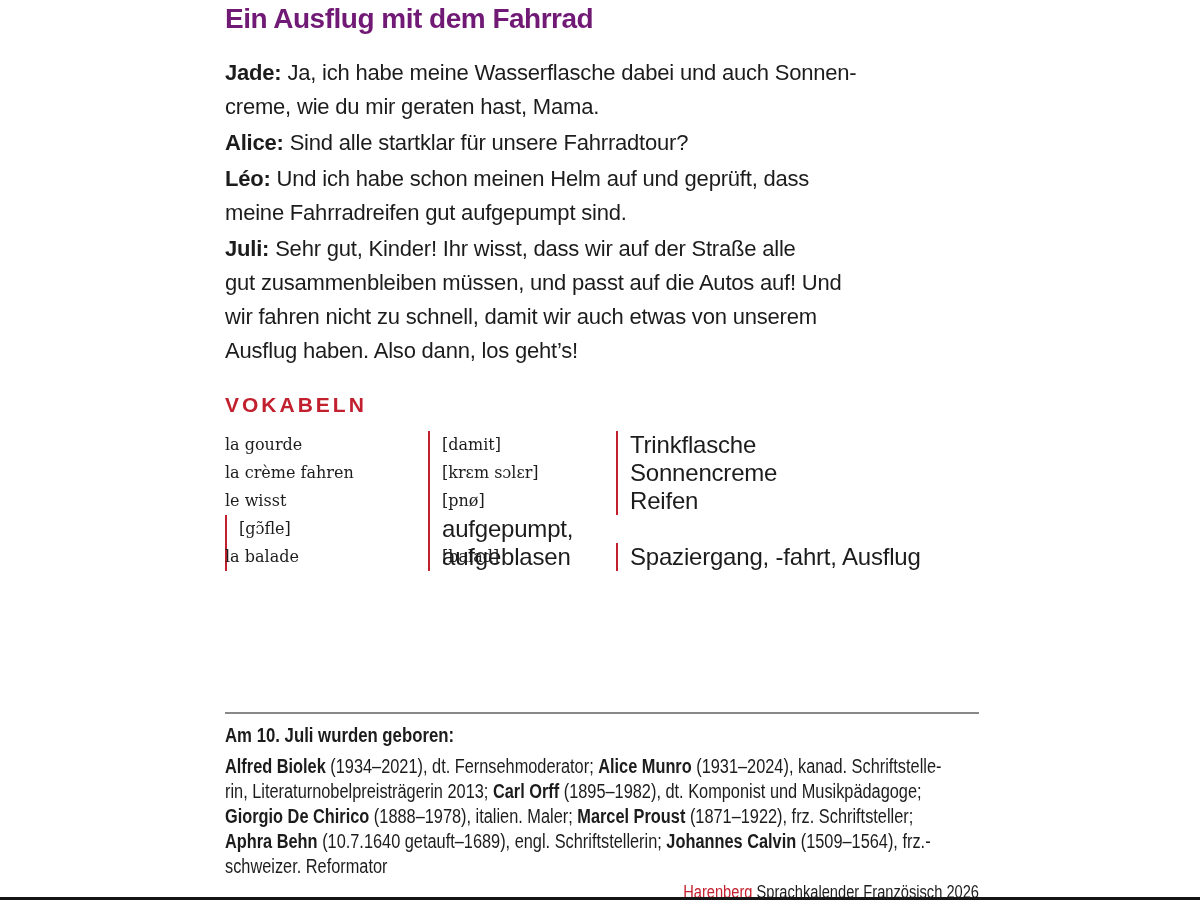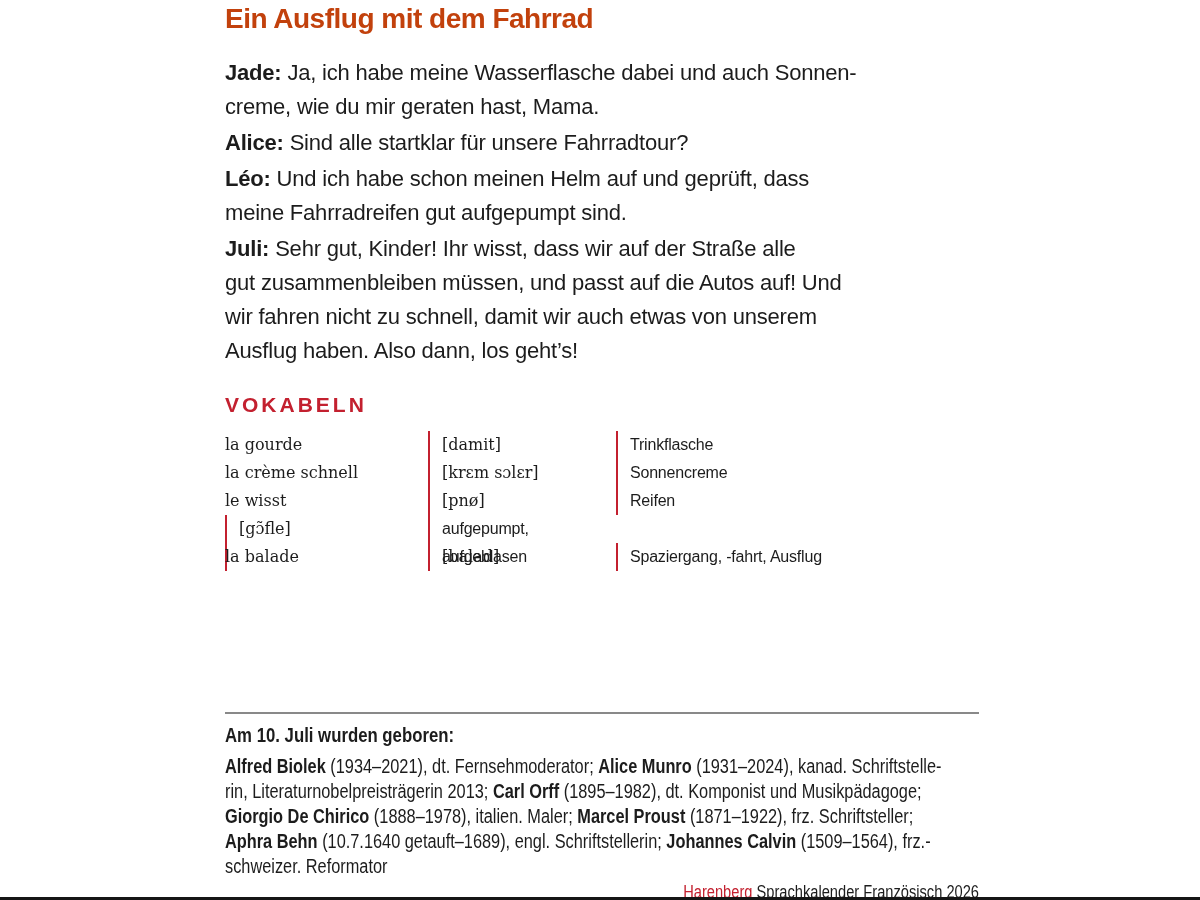--- a/index.html
+++ b/index.html
@@ -11,21 +11,21 @@
     color: #1c1c1c;
     position: relative;
   }
   .page { position: absolute; inset: 0; background: #ffffff; }
   .content { position: absolute; left: 225px; top: 0; width: 754px; }
 
   .title {
     margin: 2px 0 0 0;
     font-size: 28px; line-height: 34px;
     font-weight: 700; letter-spacing: -0.5px;
-    color: #c2410c;
+    color: #701a75;
   }
 
   .dialogue { margin-top: 20px; }
   .dialogue p {
     margin: 0; padding: 0;
     font-size: 22px; line-height: 34px;
     letter-spacing: -0.2px;
     white-space: pre-line;
   }
   .dialogue p + p { margin-top: 2px; }
@@ -45,21 +45,21 @@
     height: 28px; line-height: 28px;
   }
   .vfr, .vipa {
     font-family: "DejaVu Serif", serif;
     font-size: 16px;
   }
   .vipa, .vde {
     border-left: 2px solid var(--accent, #c3202f);
     padding-left: 12px;
   }
-  .vde { font-size: 16px; letter-spacing: -0.2px; }
+  .vde { font-size: 24px; letter-spacing: -0.2px; }
 
   .rule {
     border: none;
     border-top: 2px solid #898989;
     margin: 141px 0 0 0;
   }
 
   .bottom-section {
     width: 900px;
     transform: scaleX(0.8378);
@@ -113,21 +113,21 @@
 
     <h2 class="vocab-heading">VOKABELN</h2>
 
     <div class="vocab-table">
       <div class="vrow">
         <span class="vfr">la gourde</span>
         <span class="vipa">[damit]</span>
         <span class="vde">Trinkflasche</span>
       </div>
       <div class="vrow">
-        <span class="vfr">la crème schnell</span>
+        <span class="vfr">la crème fahren</span>
         <span class="vipa">[krɛm sɔlɛr]</span>
         <span class="vde">Sonnencreme</span>
       </div>
       <div class="vrow">
         <span class="vfr">le wisst</span>
         <span class="vipa">[pnø]</span>
         <span class="vde">Reifen</span>
       </div>
       <div class="vrow">
         <span class="vipa">[gɔ̃fle]</span>

